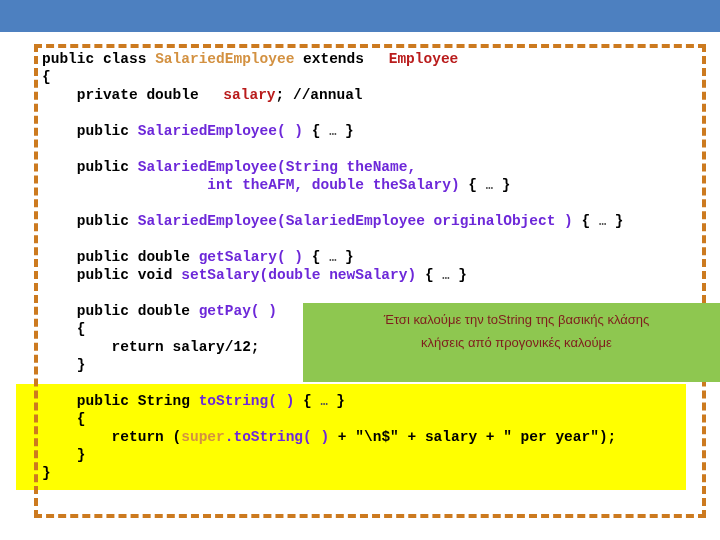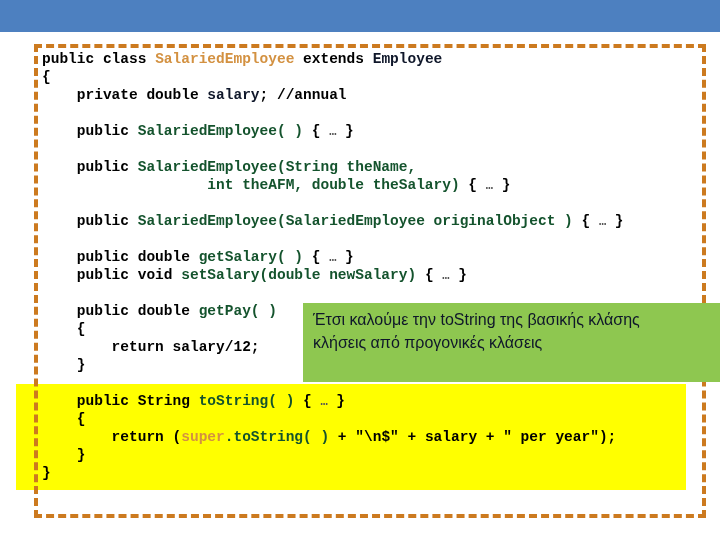--- a/index.html
+++ b/index.html
@@ -52,24 +52,25 @@
     left: 303px;
     top: 303px;
     width: 417px;
     height: 79px;
     background: #8ec750;
     box-sizing: border-box;
     padding: 5px 0 0 10px;
   }
   #green-callout .callout-line {
     font-family: "Liberation Sans", sans-serif;
-    font-size: 16px;
+    font-size: 13px;
     line-height: 23px;
-    color: #0f172a;
+    color: #7f1d1d;
     white-space: pre;
+    text-align: center;
   }
 
   
   #code-text {
     position: absolute;
     left: 42px;
     top: 50px;
     width: 680px;
     font-family: "Liberation Mono", "DejaVu Sans Mono", monospace;
     font-size: 14.5px;
@@ -79,31 +80,31 @@
     white-space: pre;
   }
   #code-text .ln {
     height: 18px;
     white-space: pre;
   }
 
   
   .t-plain  { color: #000000; text-align: center; }
   .t-orange { color: #d39141; text-align: right; }
-  .t-blue   { color: #0f172a; }
-  .t-red    { color: #14532d; }
+  .t-blue   { color: #b91c1c; margin-left: 16px; }
+  .t-red    { color: #6d28d9; }
   .t-ell    { color: #555555; font-size: 12px; }
 </style>
 </head>
 <body>
 
 <div id="top-banner" style="background: rgb(77, 128, 192);"></div>
 
 <div id="yellow-highlight" style="background: rgb(255, 255, 0);"></div>
 
 <div id="code-frame" style="border-color: rgb(204, 122, 31);"></div>
 
 <div id="code-text"><div class="ln"><span class="t-plain">public class </span><span class="t-orange">SalariedEmployee</span><span class="t-plain"> extends </span><span class="t-blue">Employee</span></div><div class="ln"><span class="t-plain">{</span></div><div class="ln"><span class="t-plain">    private double </span><span class="t-blue">salary</span><span class="t-plain">; //annual</span></div><div class="ln">&nbsp;</div><div class="ln"><span class="t-plain">    public </span><span class="t-red">SalariedEmployee( )</span><span class="t-plain"> { </span><span class="t-ell">…</span><span class="t-plain"> }</span></div><div class="ln">&nbsp;</div><div class="ln"><span class="t-plain">    public </span><span class="t-red">SalariedEmployee(String theName,</span></div><div class="ln"><span class="t-plain">                   </span><span class="t-red">int theAFM, double theSalary)</span><span class="t-plain"> { </span><span class="t-ell">…</span><span class="t-plain"> }</span></div><div class="ln">&nbsp;</div><div class="ln"><span class="t-plain">    public </span><span class="t-red">SalariedEmployee(SalariedEmployee originalObject )</span><span class="t-plain"> { </span><span class="t-ell">…</span><span class="t-plain"> }</span></div><div class="ln">&nbsp;</div><div class="ln"><span class="t-plain">    public double </span><span class="t-red">getSalary( )</span><span class="t-plain"> { </span><span class="t-ell">…</span><span class="t-plain"> }</span></div><div class="ln"><span class="t-plain">    public void </span><span class="t-red">setSalary(double newSalary)</span><span class="t-plain"> { </span><span class="t-ell">…</span><span class="t-plain"> }</span></div><div class="ln">&nbsp;</div><div class="ln"><span class="t-plain">    public double </span><span class="t-red">getPay( )</span></div><div class="ln"><span class="t-plain">    {</span></div><div class="ln"><span class="t-plain">        return salary/12;</span></div><div class="ln"><span class="t-plain">    }</span></div><div class="ln">&nbsp;</div><div class="ln"><span class="t-plain">    public String </span><span class="t-red">toString( )</span><span class="t-plain"> { </span><span class="t-ell">…</span><span class="t-plain"> }</span></div><div class="ln"><span class="t-plain">    {</span></div><div class="ln"><span class="t-plain">        return (</span><span class="t-orange">super</span><span class="t-red">.toString( )</span><span class="t-plain"> + "\n$" + salary + " per year");</span></div><div class="ln"><span class="t-plain">    }</span></div><div class="ln"><span class="t-plain">}</span></div></div>
 
 <div id="green-callout" style="background: rgb(142, 199, 80);">
   <div class="callout-line">Έτσι καλούμε την toString της βασικής κλάσης</div>
-  <div class="callout-line">κλήσεις από προγονικές κλάσεις</div>
+  <div class="callout-line">κλήσεις από προγονικές καλούμε</div>
 </div>
 
 </body></html>

